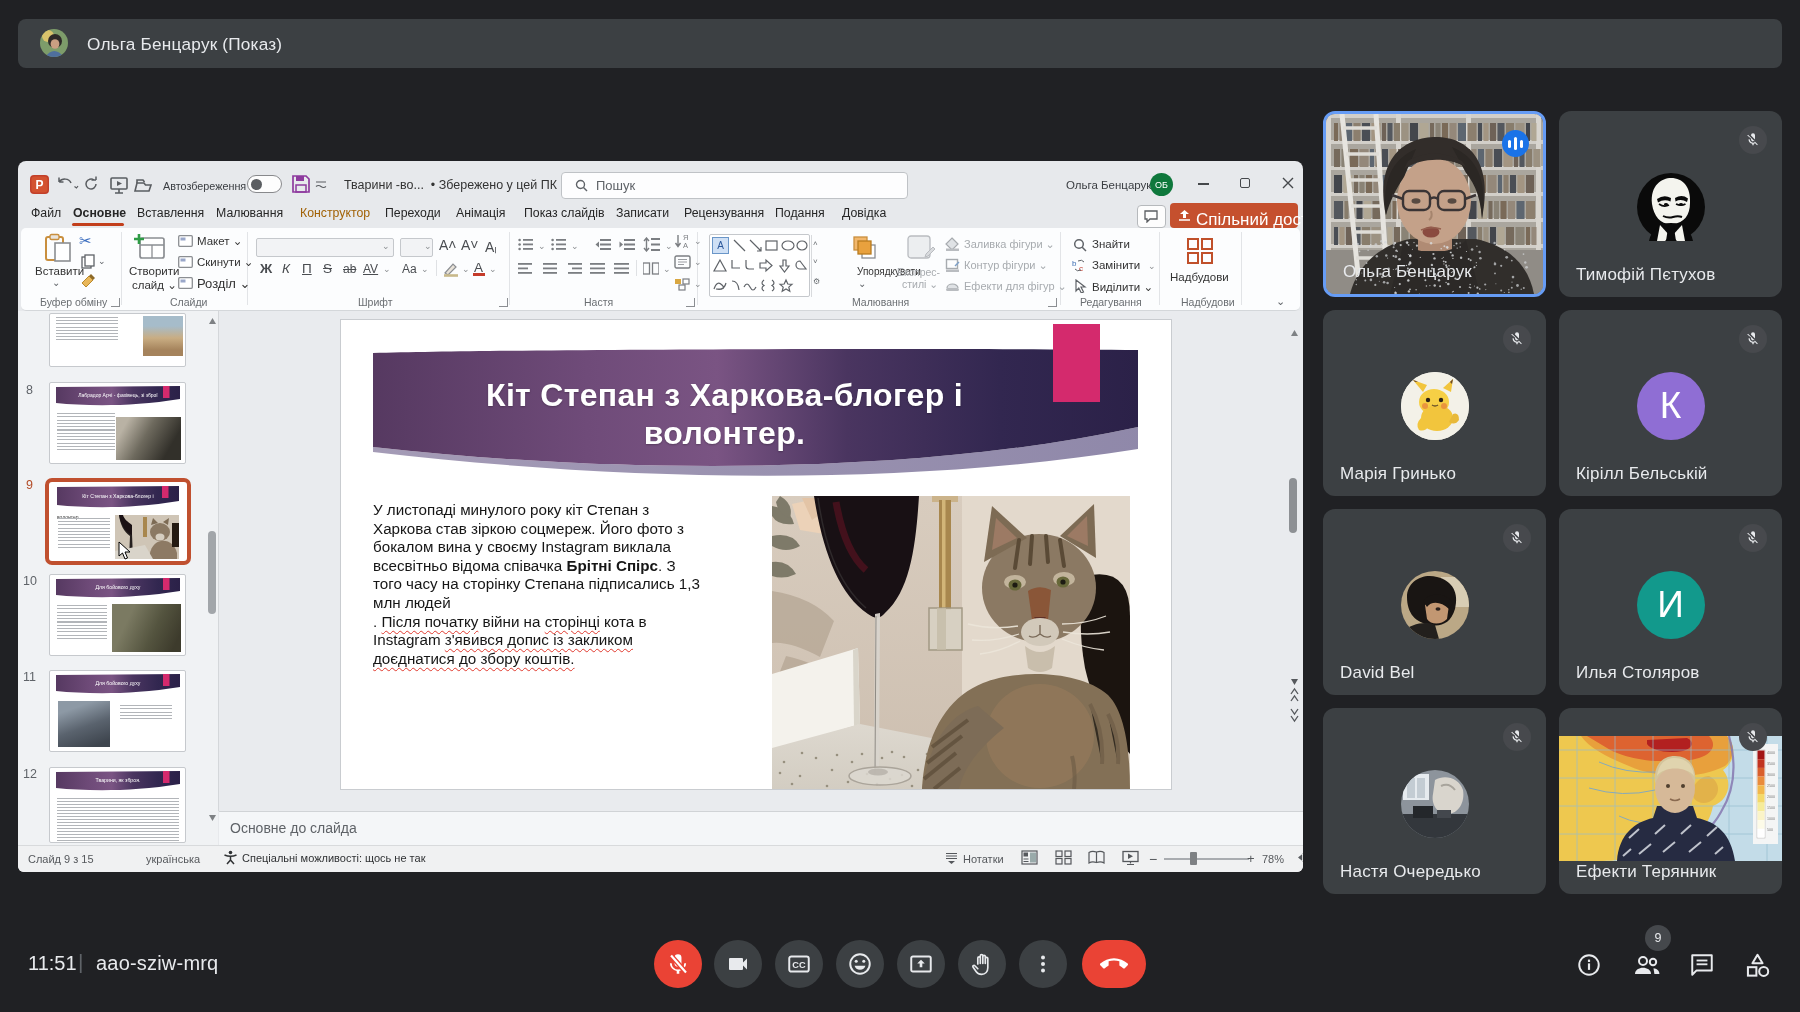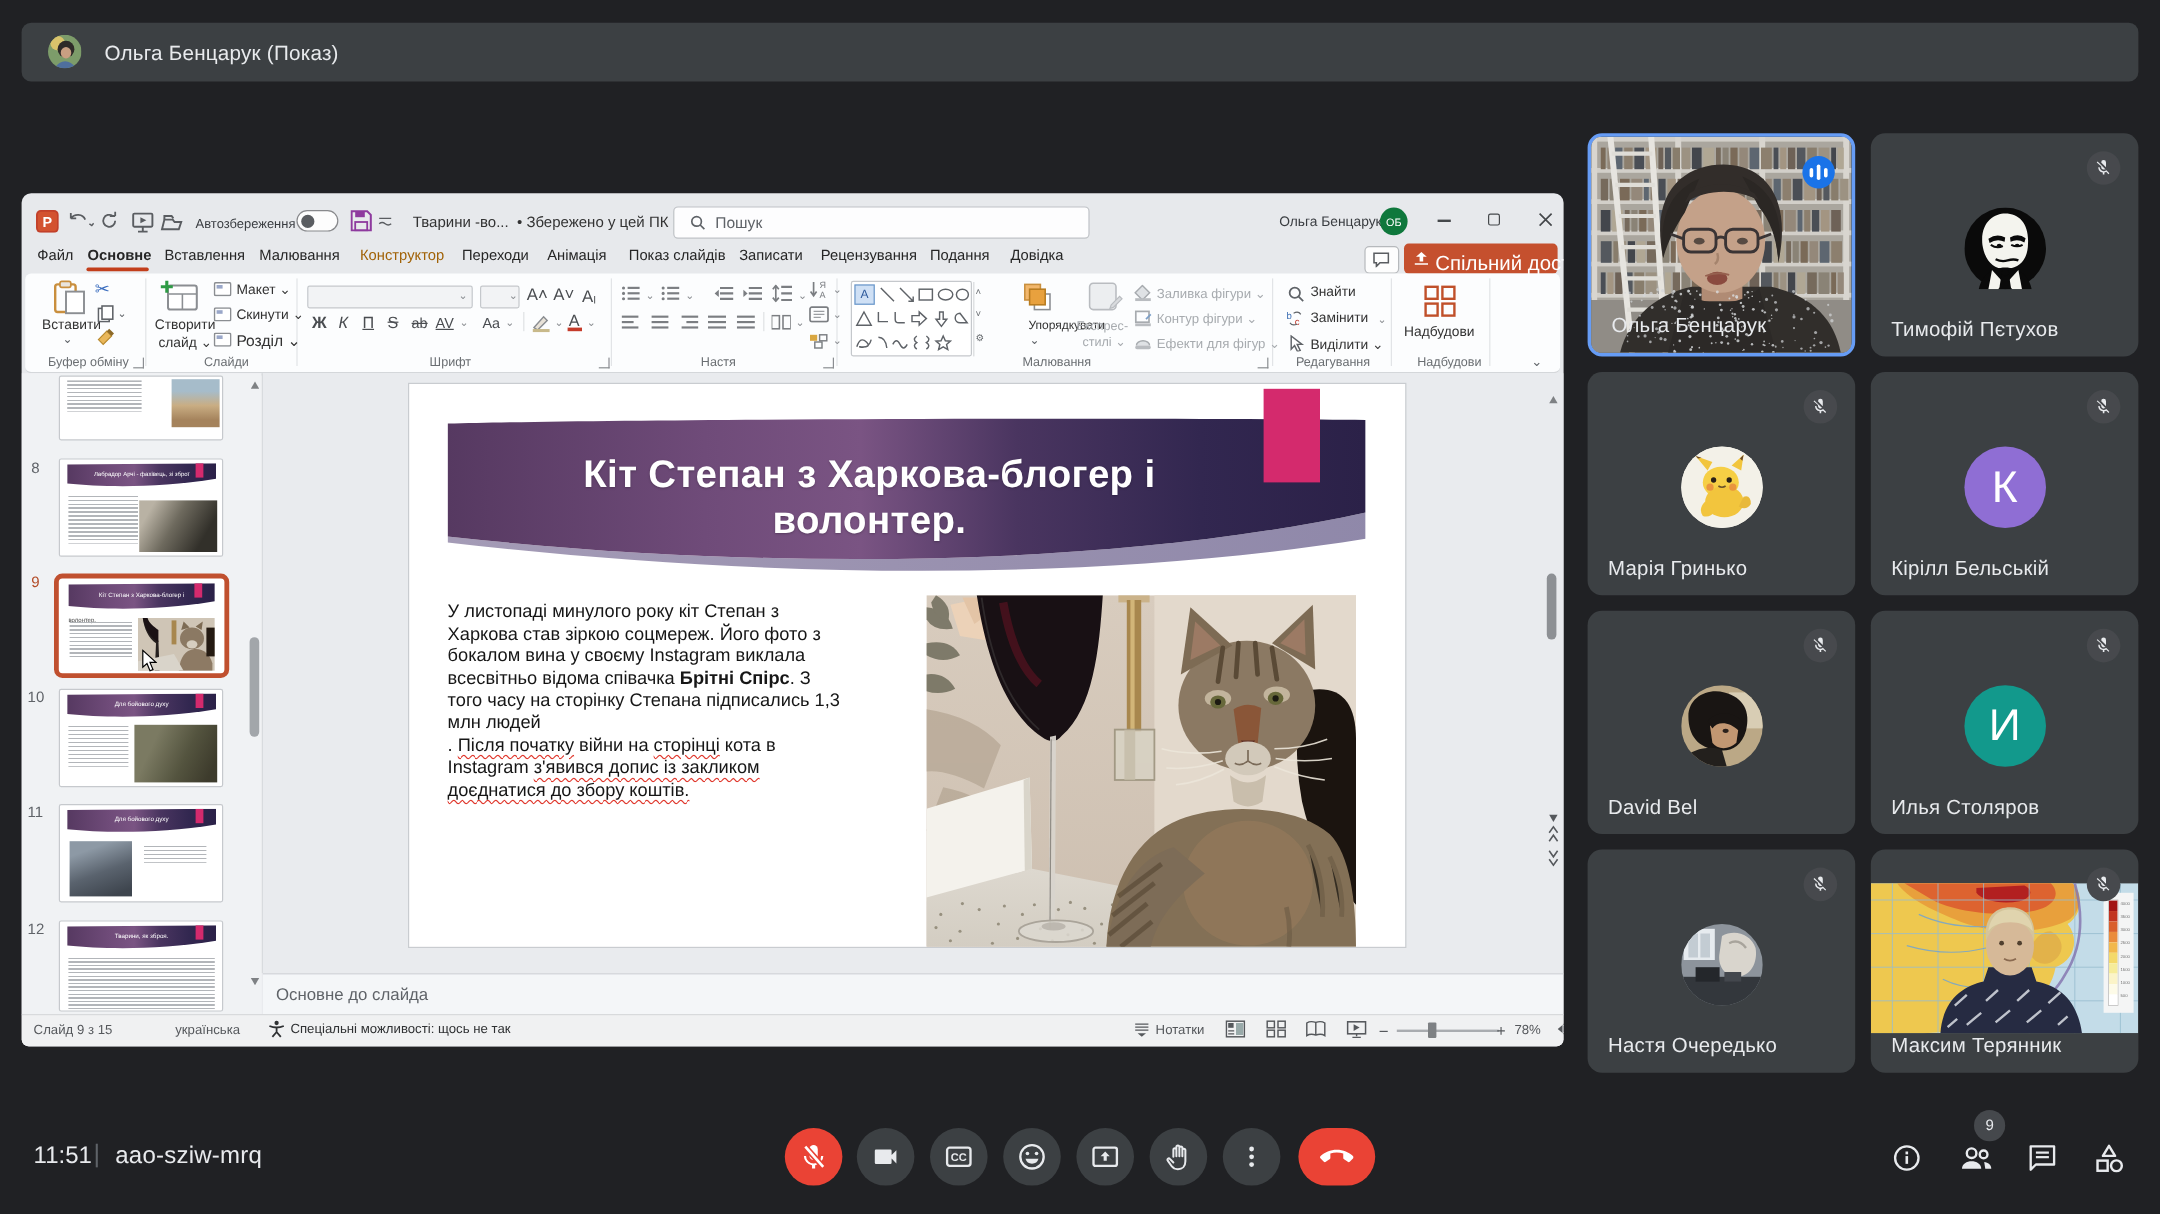--- a/index.html
+++ b/index.html
@@ -1223,21 +1223,21 @@
 <path d="M111,63 q5,3 10,0" stroke="#8a6a50" stroke-width="1.5" fill="none"></path>
 <g stroke="#cfd3da" stroke-width="2" fill="none" opacity="0.9">
         <path d="M70,102 l10,-9 M80,118 l12,-10 M96,98 l10,-9 M104,116 l12,-10 M122,98 l10,-9 M130,116 l12,-10 M148,100 l10,-9 M156,118 l8,-7 M64,120 l8,-7"></path>
       </g>
 </svg>
   <div class="micoff">
       <svg width="16" height="16" viewBox="0 0 24 24" fill="#e8eaed">
         <path d="M15 11.2V5a3 3 0 0 0-6 0v.2zM9 9.8V11a3 3 0 0 0 4.9 2.3l1.4 1.4A5 5 0 0 1 7 11h-1.7a6.7 6.7 0 0 0 5.7 6.6V20h2v-2.4c.8-.12 1.55-.4 2.2-.78l2.9 2.9 1.1-1.1L4.5 4l-1.1 1.1z"></path>
       </svg>
     </div>
-    <div class="name">Максим Терянник</div>
+    <div class="name">Ефекти Терянник</div>
 </div>
 
 <div class="abs" style="left:28px;top:952px;color:#e8eaed;font-size:20px">11:51</div>
 <div class="abs" style="left:78px;top:950px;color:#5f6368;font-size:21px;font-weight:300">|</div>
 <div class="abs" style="left:96px;top:952px;color:#e8eaed;font-size:20px;letter-spacing:.2px">aao-sziw-mrq</div>
 <div class="abs" style="left:654px;top:940px;width:48px;height:48px;border-radius:50%;background:#ea4335;display:flex;align-items:center;justify-content:center">
 <svg width="26" height="26" viewBox="0 0 24 24">
       <g fill="#fff">
         <path d="M12 14.5a3.2 3.2 0 0 0 3.2-3.2V6.2a3.2 3.2 0 0 0-6.4 0v5.1A3.2 3.2 0 0 0 12 14.5z"></path>
         <path d="M17.8 11.3a5.8 5.8 0 0 1-11.6 0H4.5a7.5 7.5 0 0 0 6.3 7.2V21h2.4v-2.5a7.5 7.5 0 0 0 6.3-7.2z"></path>

